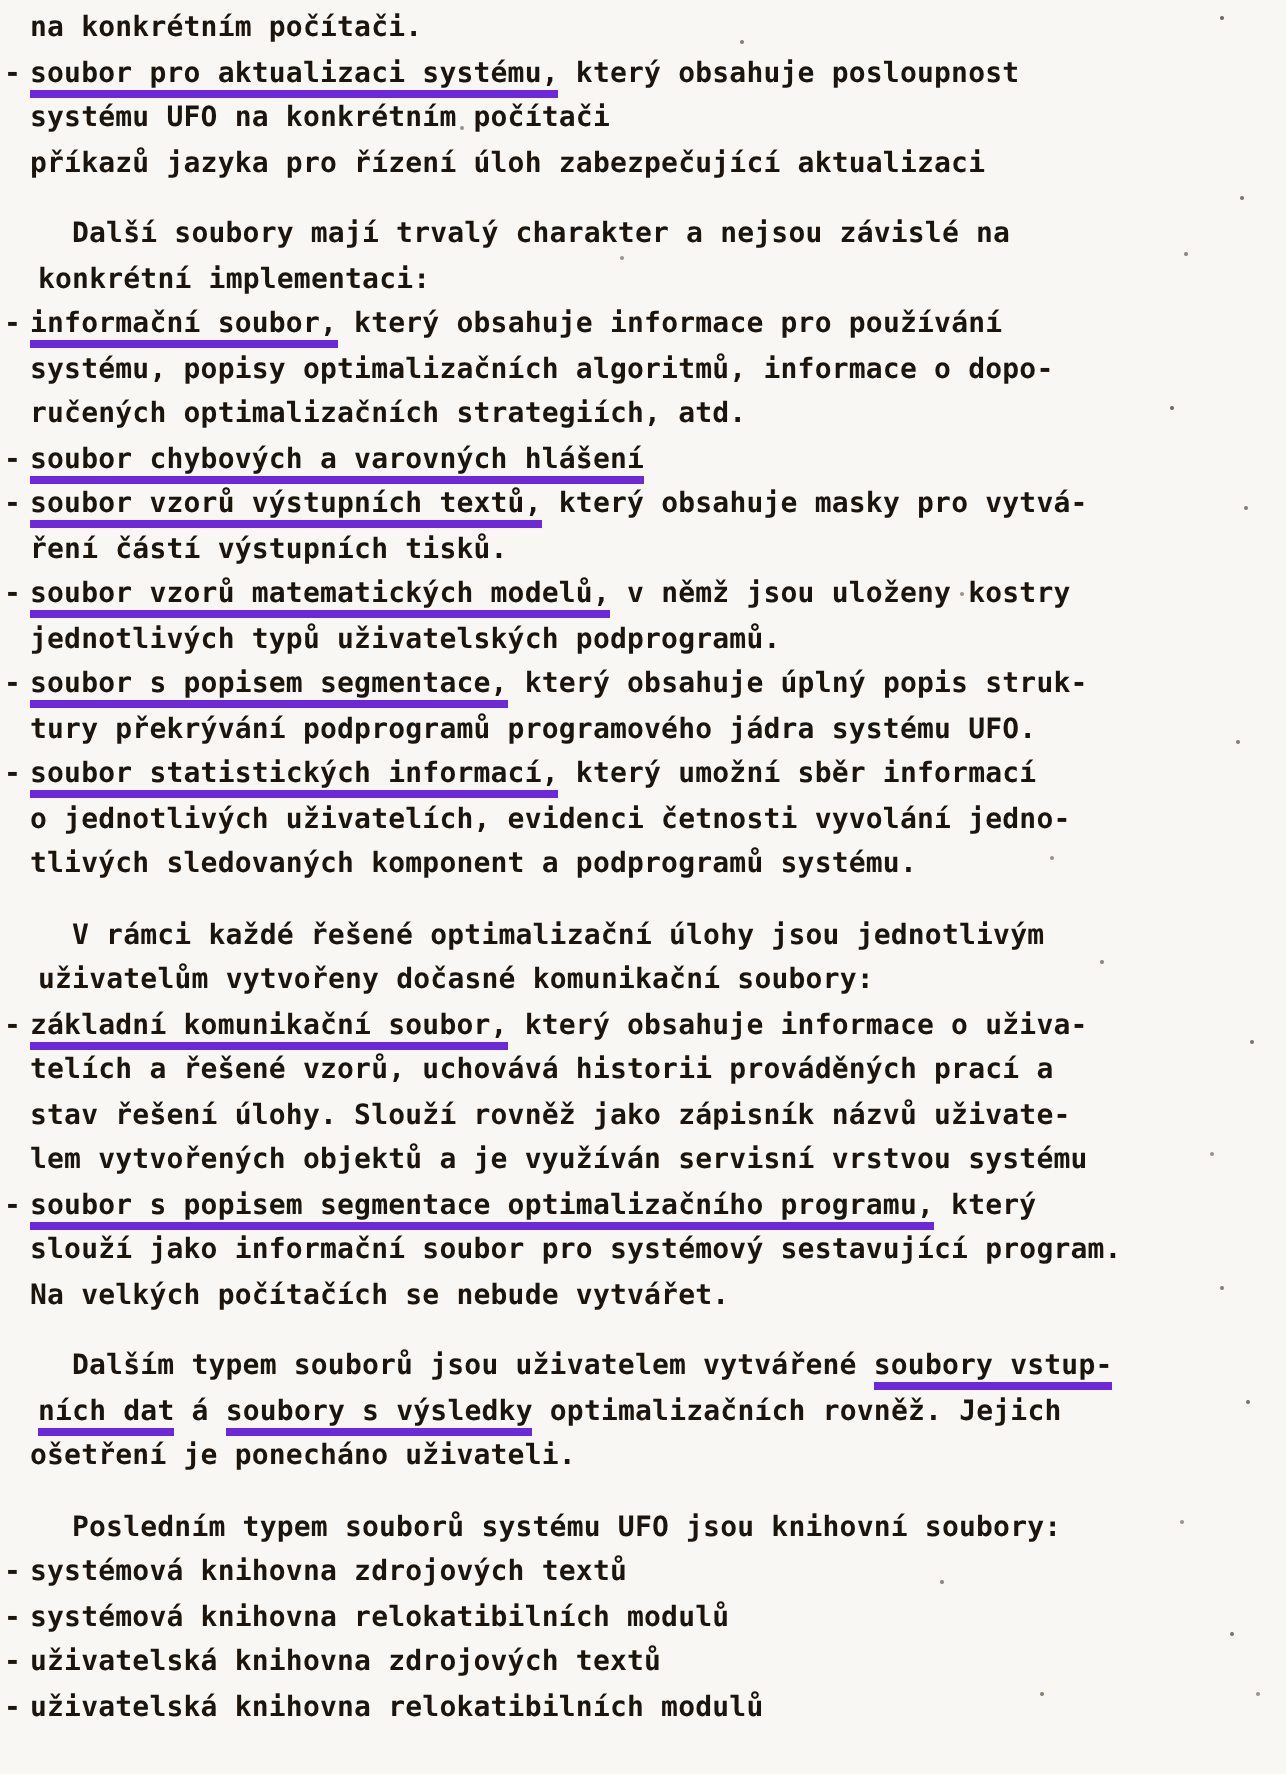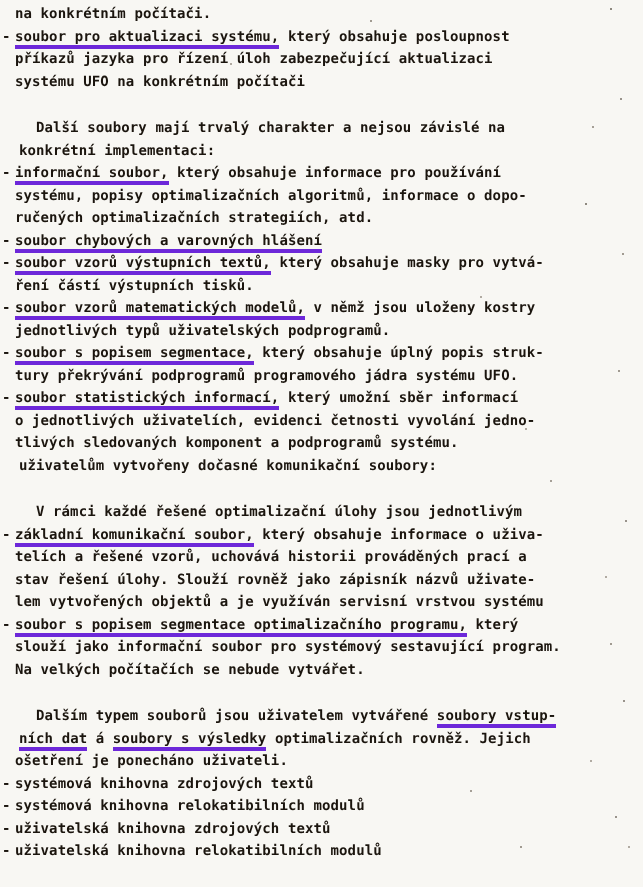--- a/index.html
+++ b/index.html
@@ -27,21 +27,21 @@
   .line {
     position: relative;
     line-height: 22.5px;
     white-space: pre;
     letter-spacing: 0.1px;
   }
   .line.item { padding-left: 15px; }
   .line.cont { padding-left: 15px; }
   .line.para { padding-left: 36px; }
   .line.flush { padding-left: 19px; }
-  .line.gap  { margin-top: 24px; }
+  .line.gap  { margin-top: 13px; }
   .bullet {
     position: absolute;
     left: 2px;
     top: 0;
   }
   .seg { }
   .seg.underline {
     border-bottom: 4px solid #6d28d9;
     padding-bottom: 0px;
   }
@@ -77,48 +77,49 @@
       18px 838px 0 0 #9a9287;
   }
 </style>
 </head>
 <body style="background: rgb(248, 247, 243);">
 
 <div class="page" style="color: rgb(27, 21, 14);">
   <div>
       <div class="line cont"><span class="seg">na konkrétním počítači.</span></div>
       <div class="line item"><span class="bullet">-</span><span class="seg underline">soubor pro aktualizaci systému,</span><span class="seg"> který obsahuje posloupnost</span></div>
+      <div class="line cont"><span class="seg">systému UFO na konkrétním počítači</span></div>
       <div class="line cont"><span class="seg">příkazů jazyka pro řízení úloh zabezpečující aktualizaci</span></div>
-      <div class="line cont"><span class="seg">systému UFO na konkrétním počítači</span></div>
       <div class="line para gap"><span class="seg">Další soubory mají trvalý charakter a nejsou závislé na</span></div>
       <div class="line flush"><span class="seg">konkrétní implementaci:</span></div>
       <div class="line item"><span class="bullet">-</span><span class="seg underline">informační soubor,</span><span class="seg"> který obsahuje informace pro používání</span></div>
       <div class="line cont"><span class="seg">systému, popisy optimalizačních algoritmů, informace o dopo-</span></div>
       <div class="line cont"><span class="seg">ručených optimalizačních strategiích, atd.</span></div>
       <div class="line item"><span class="bullet">-</span><span class="seg underline">soubor chybových a varovných hlášení</span></div>
       <div class="line item"><span class="bullet">-</span><span class="seg underline">soubor vzorů výstupních textů,</span><span class="seg"> který obsahuje masky pro vytvá-</span></div>
       <div class="line cont"><span class="seg">ření částí výstupních tisků.</span></div>
       <div class="line item"><span class="bullet">-</span><span class="seg underline">soubor vzorů matematických modelů,</span><span class="seg"> v němž jsou uloženy kostry</span></div>
       <div class="line cont"><span class="seg">jednotlivých typů uživatelských podprogramů.</span></div>
       <div class="line item"><span class="bullet">-</span><span class="seg underline">soubor s popisem segmentace,</span><span class="seg"> který obsahuje úplný popis struk-</span></div>
       <div class="line cont"><span class="seg">tury překrývání podprogramů programového jádra systému UFO.</span></div>
       <div class="line item"><span class="bullet">-</span><span class="seg underline">soubor statistických informací,</span><span class="seg"> který umožní sběr informací</span></div>
       <div class="line cont"><span class="seg">o jednotlivých uživatelích, evidenci četnosti vyvolání jedno-</span></div>
       <div class="line cont"><span class="seg">tlivých sledovaných komponent a podprogramů systému.</span></div>
+      <div class="line para gap"><span class="seg">V rámci každé řešené optimalizační úlohy jsou jednotlivým</span></div>
       <div class="line flush"><span class="seg">uživatelům vytvořeny dočasné komunikační soubory:</span></div>
-      <div class="line para gap"><span class="seg">V rámci každé řešené optimalizační úlohy jsou jednotlivým</span></div>
       <div class="line item"><span class="bullet">-</span><span class="seg underline">základní komunikační soubor,</span><span class="seg"> který obsahuje informace o uživa-</span></div>
       <div class="line cont"><span class="seg">telích a řešené vzorů, uchovává historii prováděných prací a</span></div>
       <div class="line cont"><span class="seg">stav řešení úlohy. Slouží rovněž jako zápisník názvů uživate-</span></div>
       <div class="line cont"><span class="seg">lem vytvořených objektů a je využíván servisní vrstvou systému</span></div>
       <div class="line item"><span class="bullet">-</span><span class="seg underline">soubor s popisem segmentace optimalizačního programu,</span><span class="seg"> který</span></div>
       <div class="line cont"><span class="seg">slouží jako informační soubor pro systémový sestavující program.</span></div>
       <div class="line cont"><span class="seg">Na velkých počítačích se nebude vytvářet.</span></div>
       <div class="line para gap"><span class="seg">Dalším typem souborů jsou uživatelem vytvářené </span><span class="seg underline">soubory vstup-</span></div>
       <div class="line flush"><span class="seg underline">ních dat</span><span class="seg"> á </span><span class="seg underline">soubory s výsledky</span><span class="seg"> optimalizačních rovněž. Jejich</span></div>
       <div class="line cont"><span class="seg">ošetření je ponecháno uživateli.</span></div>
+      <div class="line para gap"><span class="seg">Posledním typem souborů systému UFO jsou knihovní soubory:</span></div>
       <div class="line item"><span class="bullet">-</span><span class="seg">systémová knihovna zdrojových textů</span></div>
       <div class="line item"><span class="bullet">-</span><span class="seg">systémová knihovna relokatibilních modulů</span></div>
       <div class="line item"><span class="bullet">-</span><span class="seg">uživatelská knihovna zdrojových textů</span></div>
       <div class="line item"><span class="bullet">-</span><span class="seg">uživatelská knihovna relokatibilních modulů</span></div>
     </div>
   <div class="noise"></div>
 </div>
 
 </body></html>

